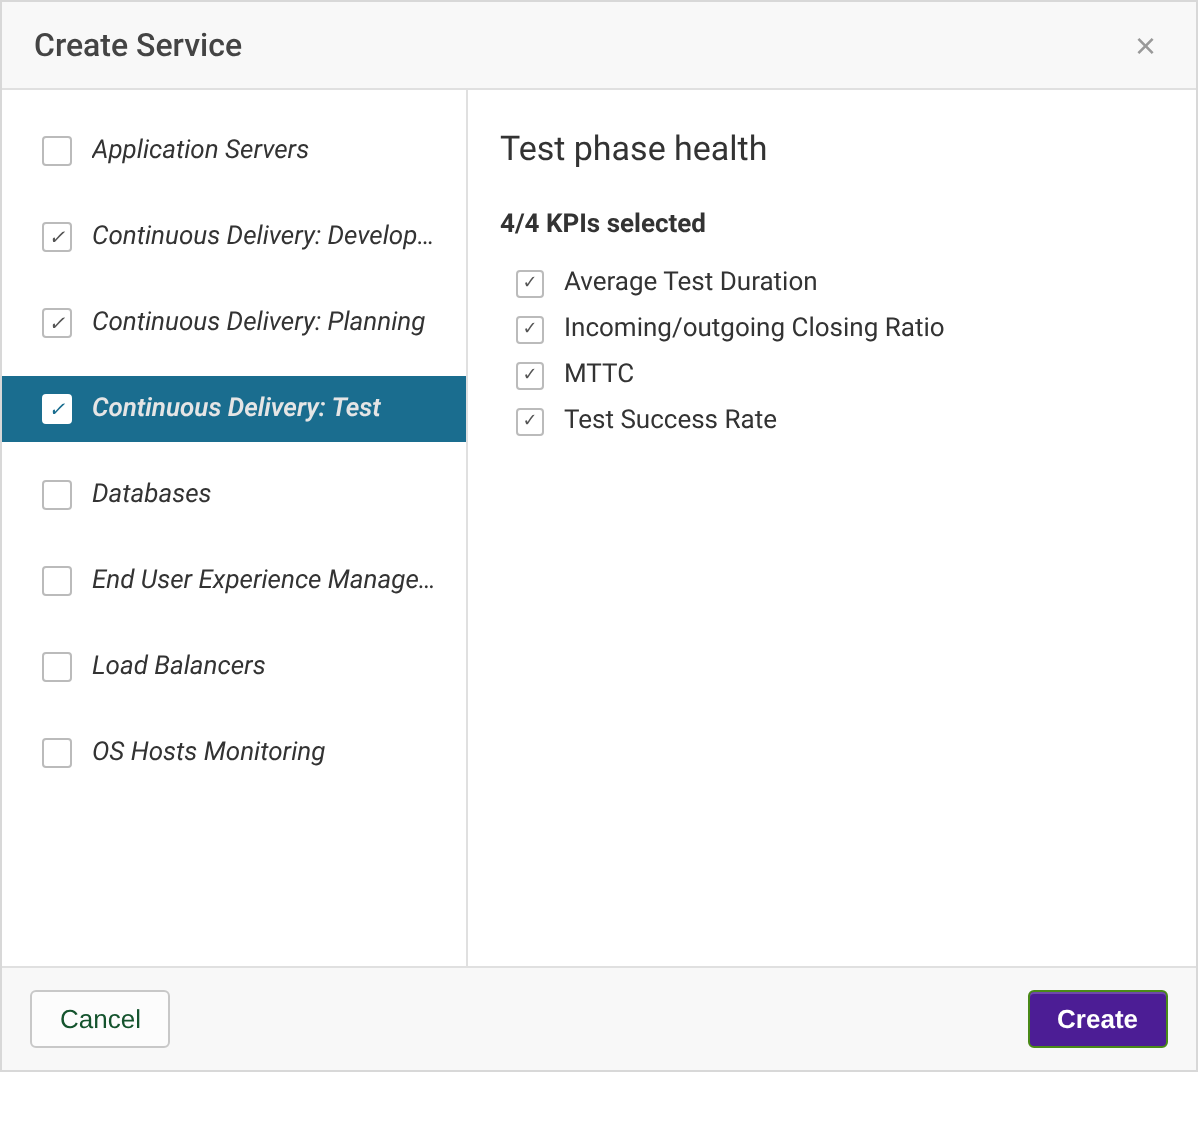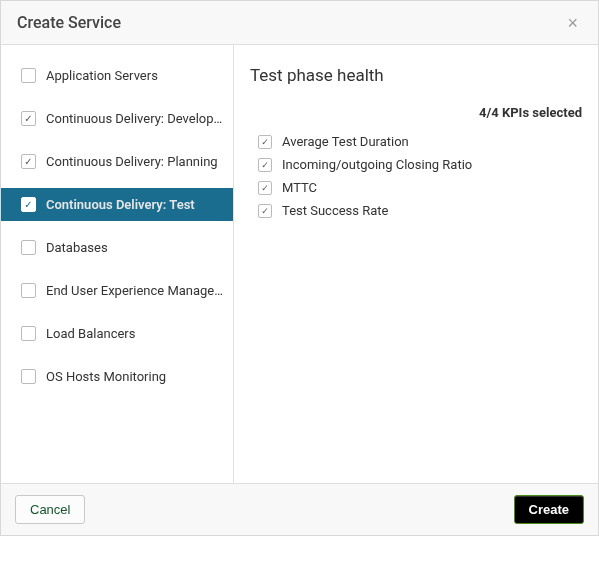--- a/index.html
+++ b/index.html
@@ -51,20 +51,21 @@
       border-right: 1px solid #e0e0e0;
       padding-top: 14px;
       overflow-y: auto;
     }
     .service-item {
       display: flex;
       align-items: flex-end;
       padding: 9px 10px 9px 20px;
       margin-bottom: 10px;
       cursor: pointer;
+      font-style: italic;
     }
     .service-item.selected {
       background: #1a6d8f;
       color: #e5e5e5;
     }
     .service-item .checkbox {
       width: 15px;
       height: 15px;
       border: 1px solid #bbb;
       border-radius: 2px;
@@ -97,21 +98,20 @@
     }
     .panel-title {
       font-size: 17px;
       color: #333;
       margin-bottom: 20px;
     }
     .kpi-summary {
       font-weight: 700;
       font-size: 13px;
       margin-bottom: 10px;
-      text-align: right;
     }
     .kpi-item {
       display: flex;
       align-items: center;
       padding: 4px 0 4px 8px;
     }
     .kpi-item .checkbox {
       width: 14px;
       height: 14px;
       border: 1px solid #bbb;
@@ -136,21 +136,21 @@
     .btn {
       padding: 6px 14px;
       font-size: 13px;
       border-radius: 3px;
       cursor: pointer;
       border: 1px solid #c8c8c8;
       background: #fcfcfc;
       color: #14532d;
     }
     .btn-primary {
-      background: #000000;
+      background: #4c1d95;
       border-color: #4a8a18;
       color: #fff;
       font-weight: 600;
       box-shadow: inset 0 1px 0 rgba(255,255,255,0.2);
     }
     .check::before {
       content: "\2713";
     }
   </style>
 </head>

